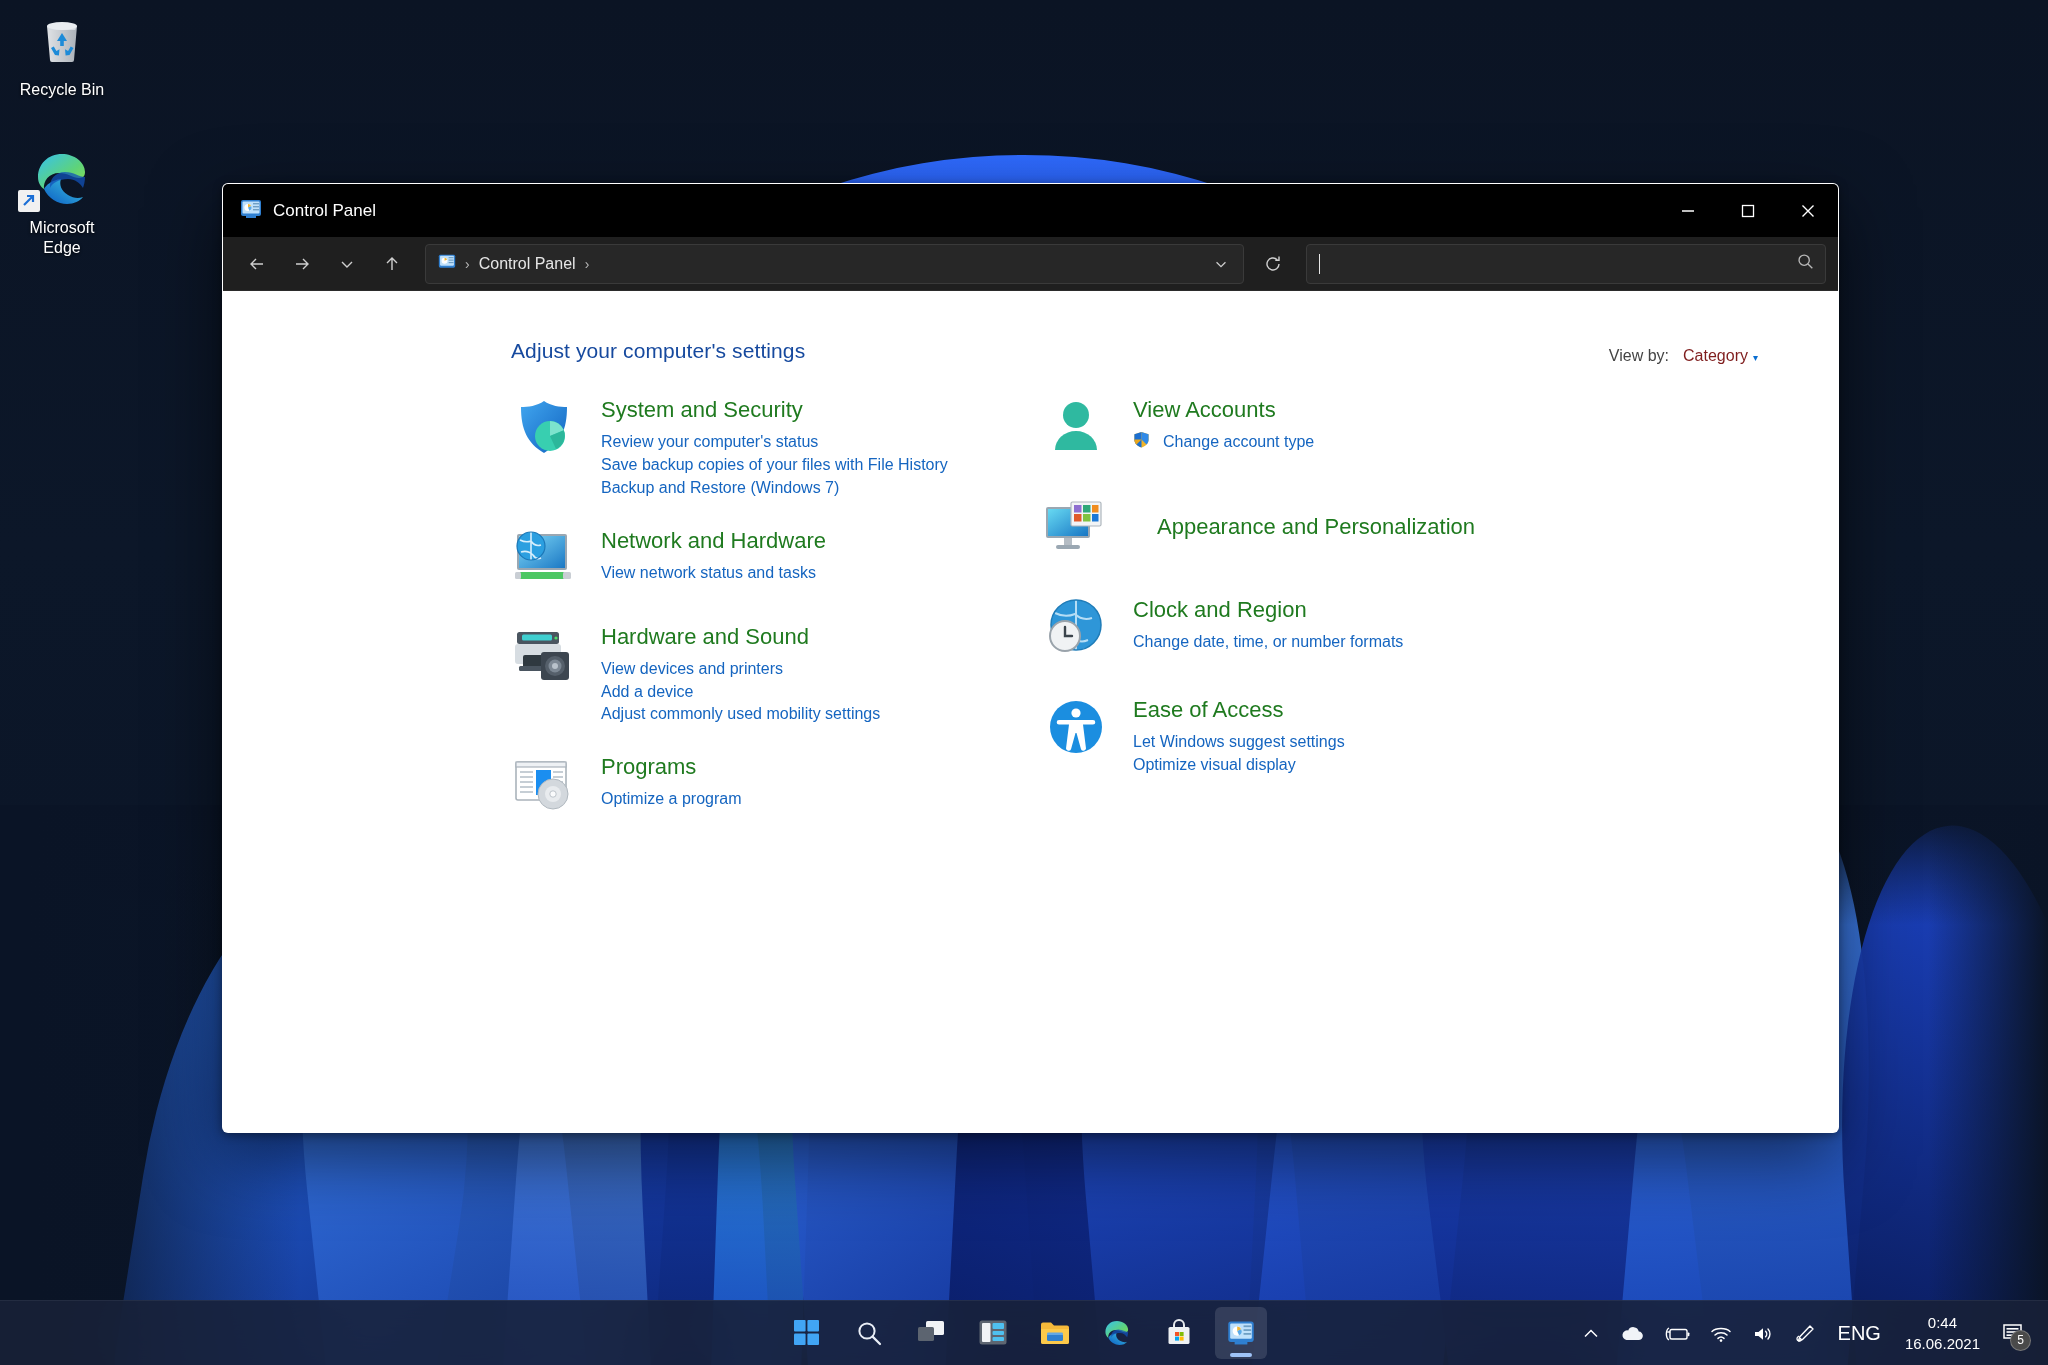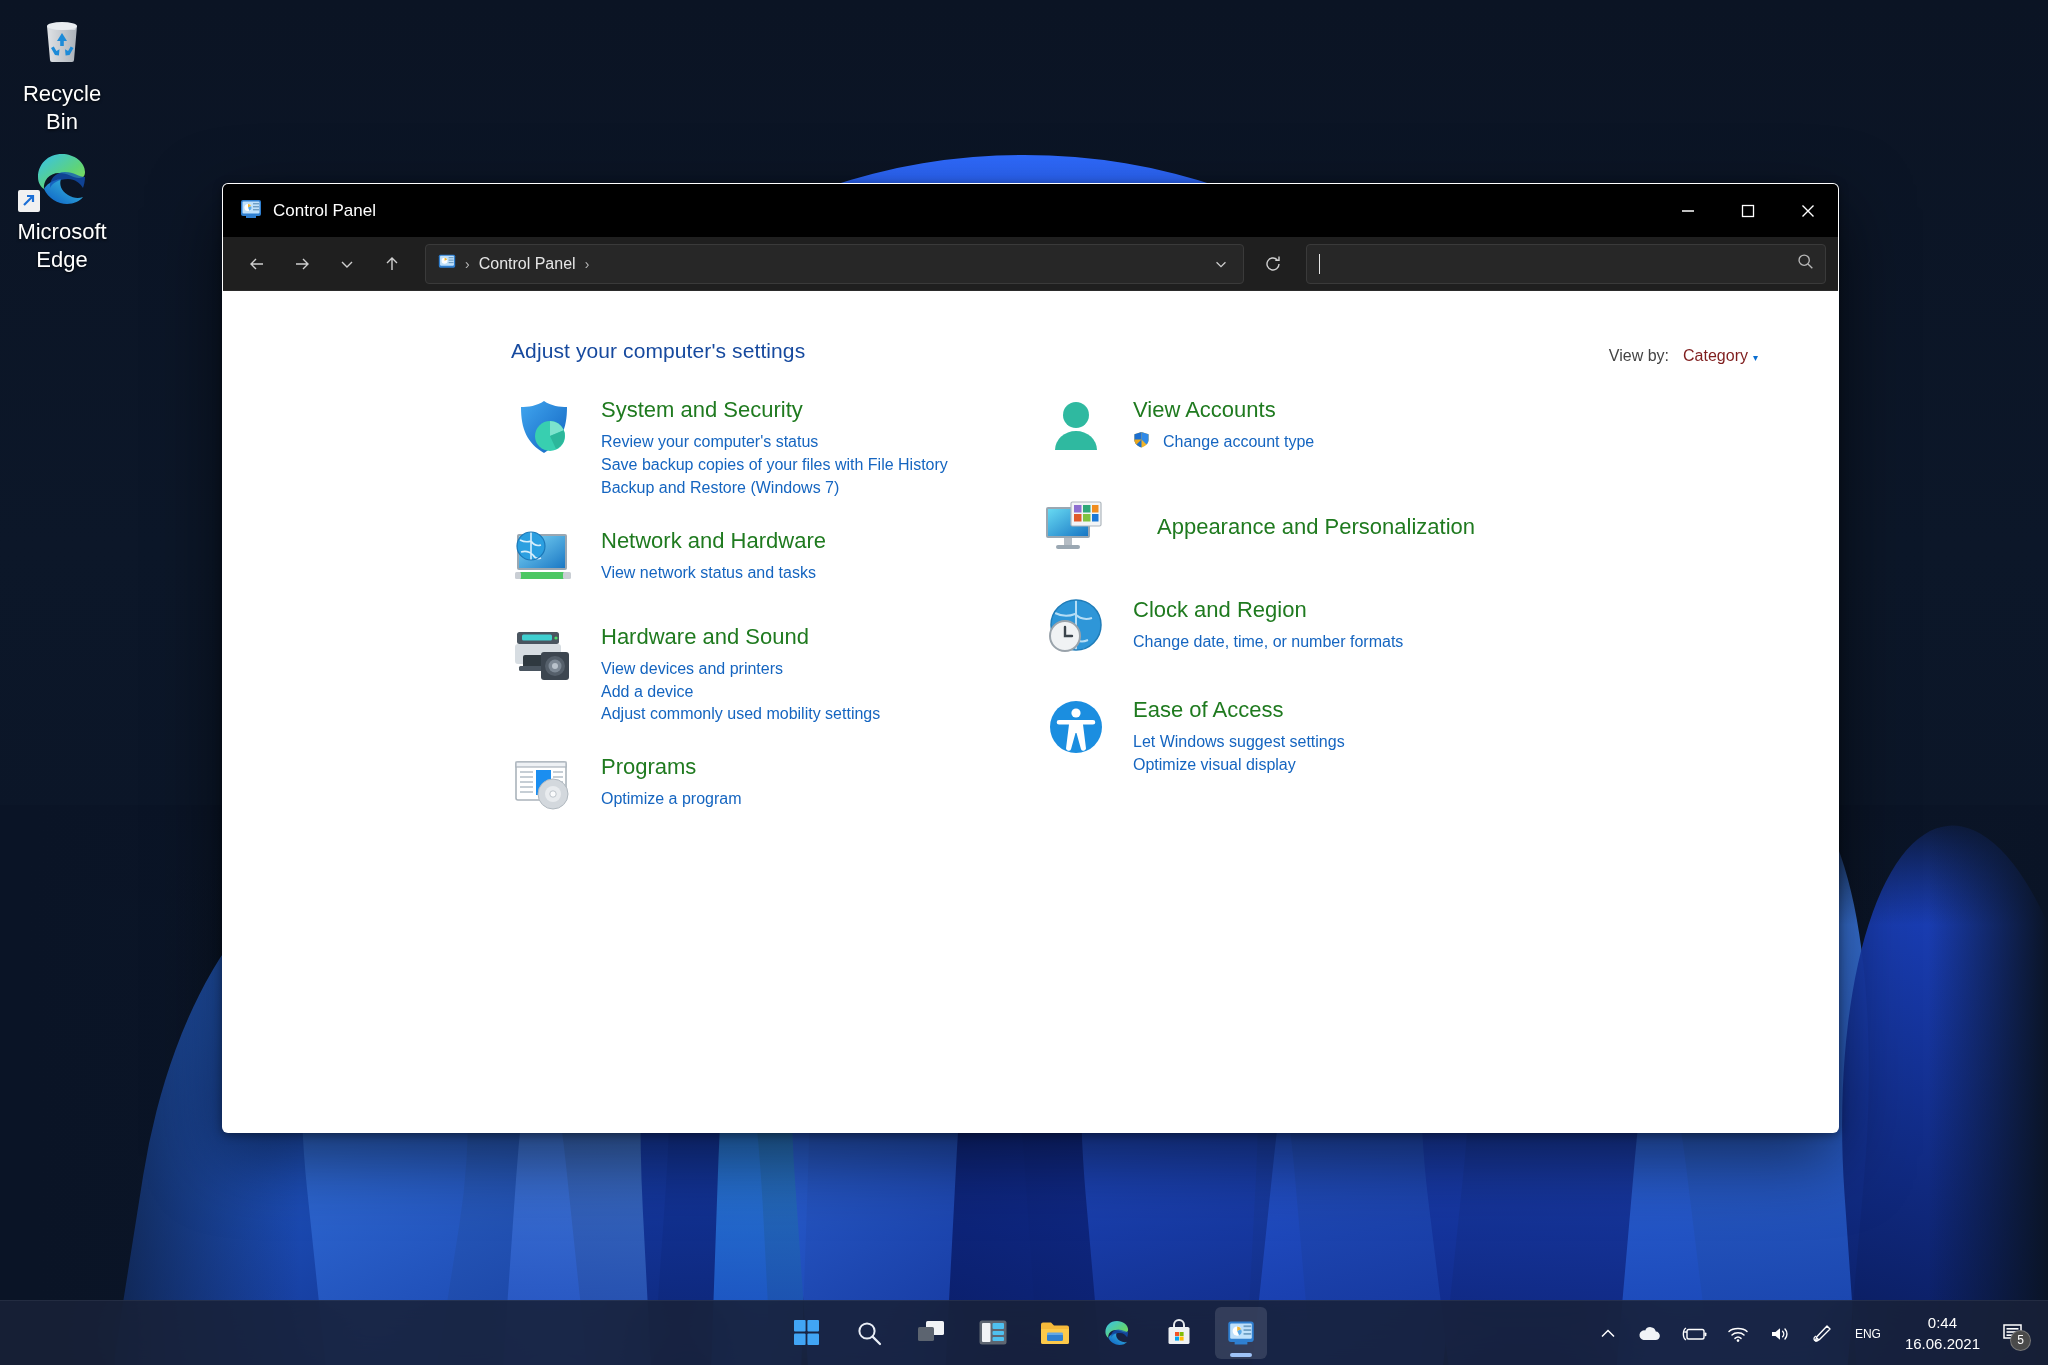--- a/index.html
+++ b/index.html
@@ -51,21 +51,21 @@
     background:linear-gradient(180deg,#0a1426 0%, rgba(10,20,38,0) 100%);
   }
   .bloomdark-l{ position:absolute; left:0; top:0; bottom:0; width:300px;
     background:linear-gradient(90deg,#0a1426 10%, rgba(10,20,38,0) 100%); }
   .bloomdark-r{ position:absolute; right:0; top:0; bottom:0; width:120px;
     background:linear-gradient(270deg,#0a1426 0%, rgba(10,20,38,0) 100%); }
 
   
   .desk-icon{
     position:absolute; width:112px; text-align:center;
-    color:#fff; font-size:22px; line-height:1.25;
+    color:#fff; font-size:16px; line-height:1.25;
     text-shadow:0 1px 3px rgba(0,0,0,.85);
     cursor:default;
   }
   .desk-icon .glyph{ height:62px; display:flex; align-items:center; justify-content:center; margin-bottom:8px;}
 
   
   #cpWindow{
     position:absolute;
     left:222px; top:183px; width:1617px; height:950px;
     border-radius:6px;
@@ -161,21 +161,21 @@
   }
   .tb-item.active{ background:rgba(255,255,255,.12); }
   .tb-item.active::after{
     content:""; position:absolute; bottom:2px; left:50%; transform:translateX(-50%);
     width:22px; height:4px; border-radius:2px; background:#9fc3f7;
   }
   .tray{
     position:absolute; right:0; top:0; height:65px; display:flex; align-items:center; gap:0; padding-right:10px;
   }
   .tray-btn{ height:46px; padding:0 10px; display:flex; align-items:center; justify-content:center; color:#fff; border-radius:5px;}
-  .tray-lang{ font-size:12px; color:#fff; padding:0 12px; }
+  .tray-lang{ font-size:20px; color:#fff; padding:0 12px; }
   .tray-clock{
     color:#fff; font-size:15px; line-height:1.35; text-align:center; padding:0 12px; height:46px;
     display:flex; flex-direction:column; align-items:center; justify-content:center; border-radius:5px;
   }
   .notif{ position:relative; padding:0 14px 0 8px; }
   .notif-badge{
     position:absolute; right:7px; bottom:6px; width:21px; height:21px; border-radius:50%;
     background:#4a4a4a; color:#fff; font-size:12px; display:flex; align-items:center; justify-content:center;
     border:1px solid rgba(255,255,255,.25);
   }

